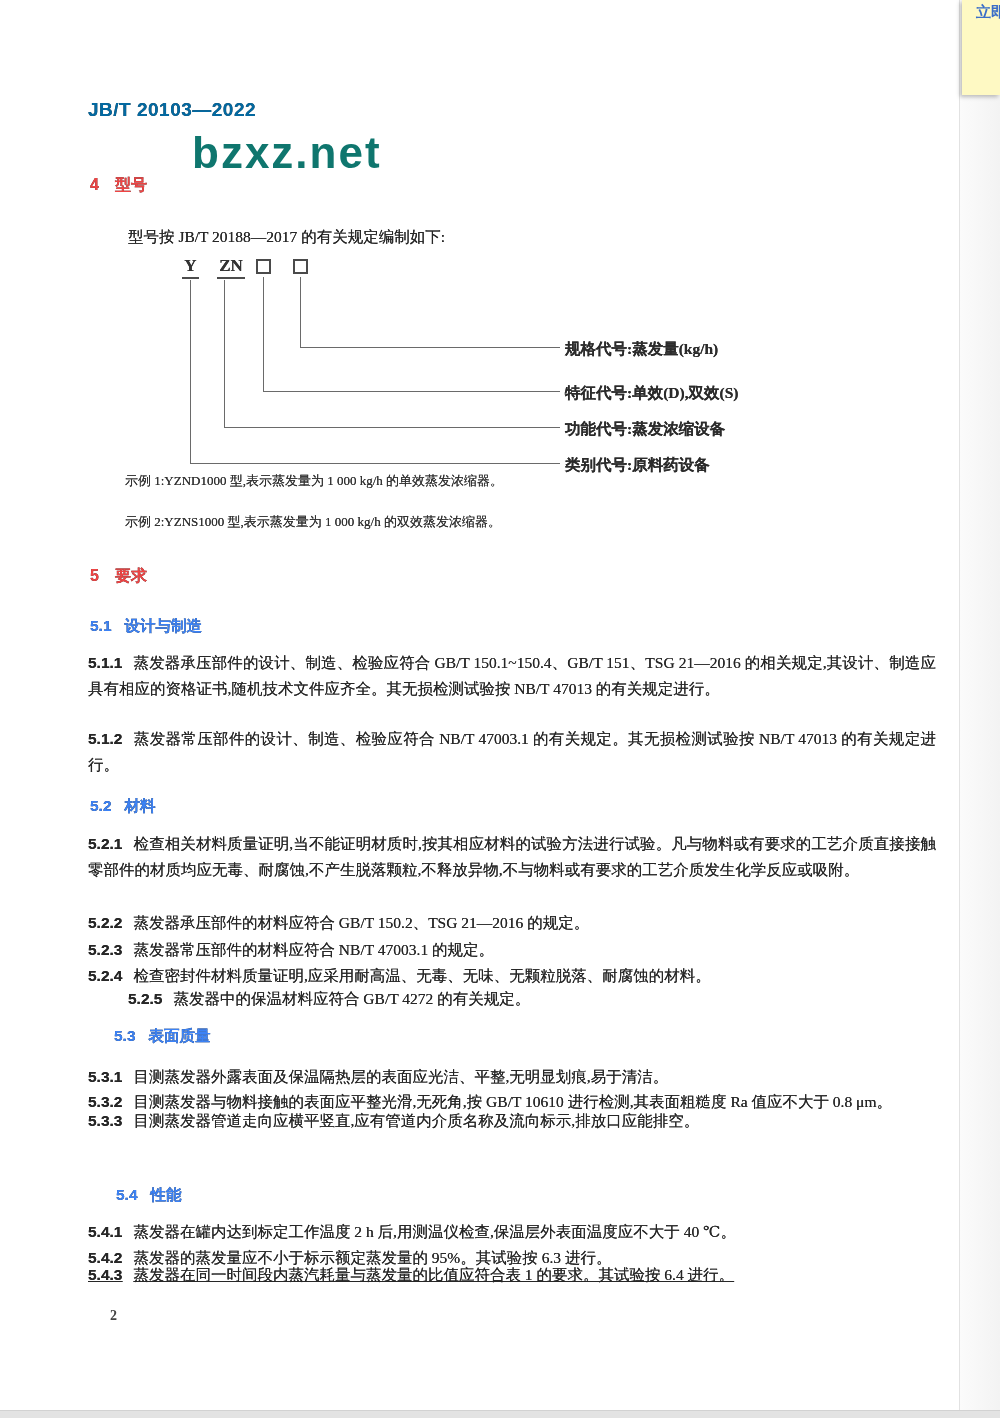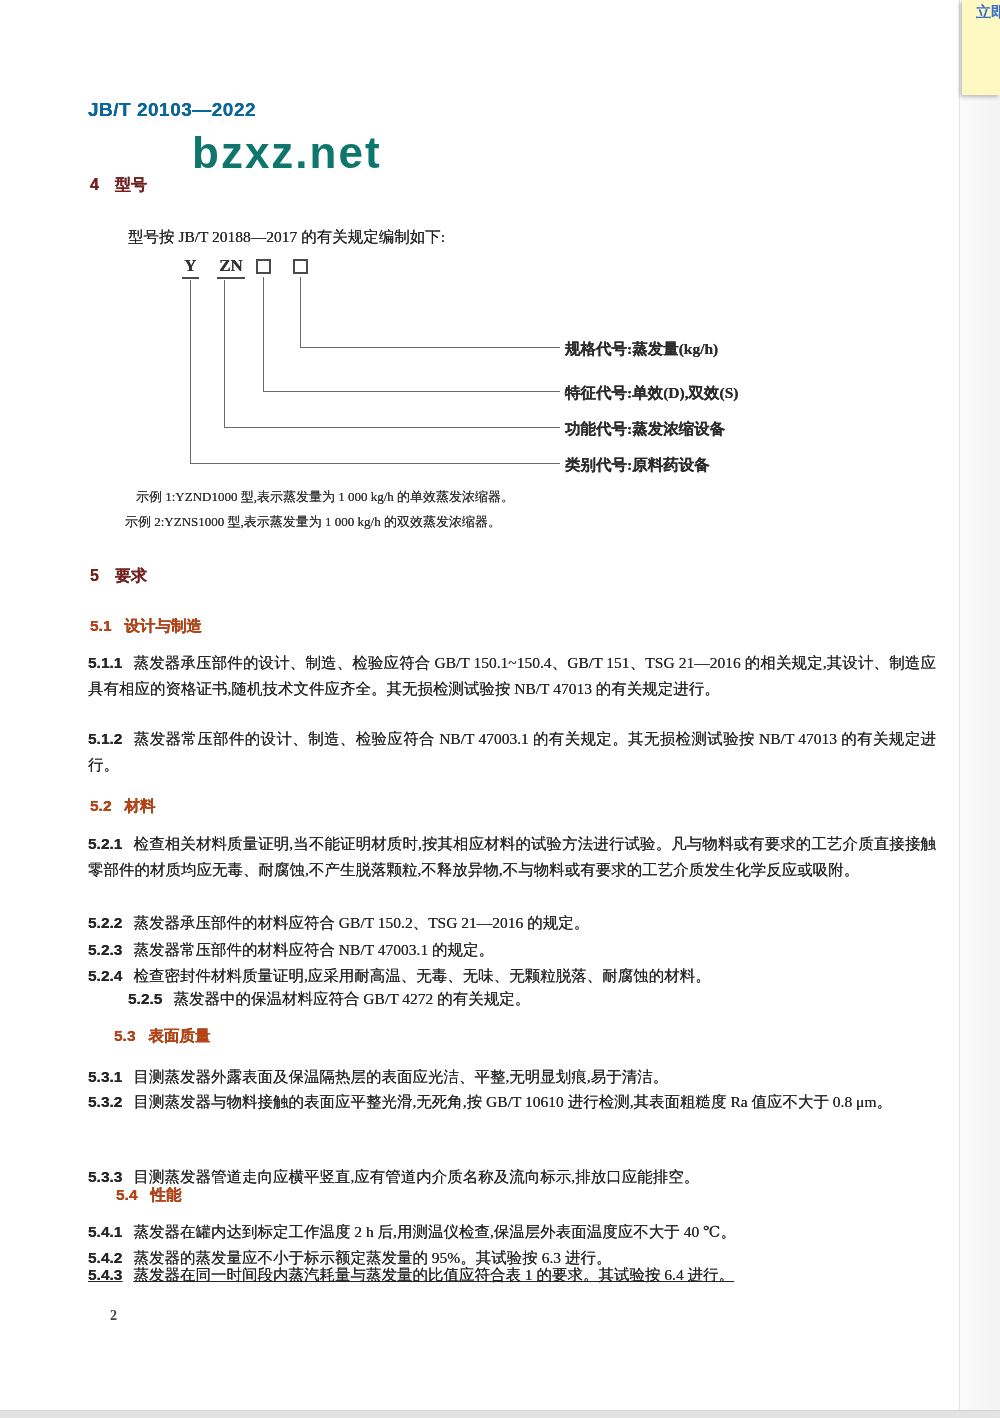--- a/index.html
+++ b/index.html
@@ -44,27 +44,27 @@
 
   
   .doc-header {
     left: 88px; top: 99px;
     font-family: "Liberation Sans", sans-serif;
     font-size: 19px; font-weight: bold; letter-spacing: 0.5px;
     color: #0369a1; text-shadow: 0 0 .6px #2a2a2a;
   }
   .h1 {
     font-family: "Liberation Sans", sans-serif;
-    font-size: 16px; font-weight: bold; color: #7f1d1d;
+    font-size: 16px; font-weight: bold; color: #ef4444;
     text-shadow: 0 0 .5px #222;
   }
   .h1 .hnum { margin-right: 16px; }
   .h2 {
     font-family: "Liberation Sans", sans-serif;
-    font-size: 15.5px; font-weight: bold; color: #c2410c;
+    font-size: 15.5px; font-weight: bold; color: #3b82f6;
     text-shadow: 0 0 .5px #222;
   }
   .h2 .hnum { margin-right: 13px; }
 
   .intro { left: 128px; top: 227px; font-size: 15.5px; text-shadow: 0 0 .4px #333; }
 
   .clause {
     left: 88px; width: 848px;
     font-size: 15.5px; line-height: 26px;
     text-align: justify; color: #272727;
@@ -127,21 +127,21 @@
     <div class="abs hline" style="left:263px; top:391px; width:297px;"></div>
     <div class="abs hline" style="left:224px; top:427px; width:336px;"></div>
     <div class="abs hline" style="left:190px; top:463px; width:370px;"></div>
 
     <div class="abs dlabel" style="top:339px;">规格代号:蒸发量(kg/h)</div>
     <div class="abs dlabel" style="top:383px;">特征代号:单效(D),双效(S)</div>
     <div class="abs dlabel" style="top:419px;">功能代号:蒸发浓缩设备</div>
     <div class="abs dlabel" style="top:455px;">类别代号:原料药设备</div>
   </div>
 
-  <div class="abs example" style="top:488px;margin-left:11px;">示例 1:YZND1000 型,表示蒸发量为 1 000 kg/h 的单效蒸发浓缩器。</div>
+  <div class="abs example" style="top:472px;">示例 1:YZND1000 型,表示蒸发量为 1 000 kg/h 的单效蒸发浓缩器。</div>
   <div class="abs example" style="top:513px;">示例 2:YZNS1000 型,表示蒸发量为 1 000 kg/h 的双效蒸发浓缩器。</div>
 
   <div class="abs h1" style="left:90px; top:566px;">
     <span class="hnum">5</span><span>要求</span>
   </div>
 
   <div class="abs h2" style="left:90px; top:616px;">
     <span class="hnum">5.1</span><span>设计与制造</span>
   </div>
 
@@ -175,21 +175,21 @@
   <div class="abs h2" style="left:90px; top:1026px;margin-left:24px;">
     <span class="hnum">5.3</span><span>表面质量</span>
   </div>
 
   <p class="abs clause" style="top:1064px;">
     <span class="cnum">5.3.1</span><span>目测蒸发器外露表面及保温隔热层的表面应光洁、平整,无明显划痕,易于清洁。</span>
   </p>
   <p class="abs clause" style="top:1089px;">
     <span class="cnum">5.3.2</span><span>目测蒸发器与物料接触的表面应平整光滑,无死角,按 GB/T 10610 进行检测,其表面粗糙度 Ra 值应不大于 0.8 μm。</span>
   </p>
-  <p class="abs clause" style="top:1164px;">
+  <p class="abs clause" style="top:1108px;">
     <span class="cnum">5.3.3</span><span>目测蒸发器管道走向应横平竖直,应有管道内介质名称及流向标示,排放口应能排空。</span>
   </p>
 
   <div class="abs h2" style="left:76px; top:1185px;margin-left:40px;">
     <span class="hnum">5.4</span><span>性能</span>
   </div>
 
   <p class="abs clause" style="top:1219px;">
     <span class="cnum">5.4.1</span><span>蒸发器在罐内达到标定工作温度 2 h 后,用测温仪检查,保温层外表面温度应不大于 40 ℃。</span>
   </p>

